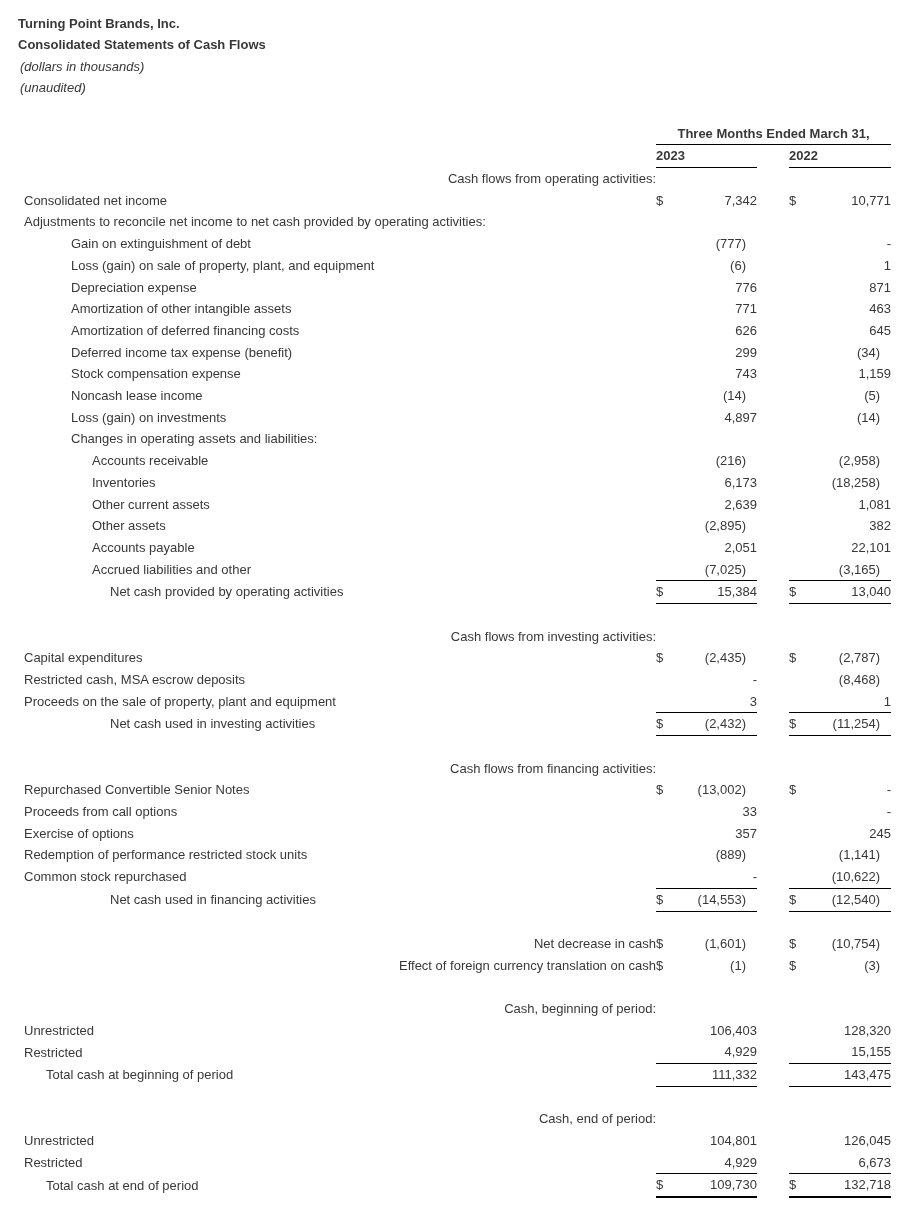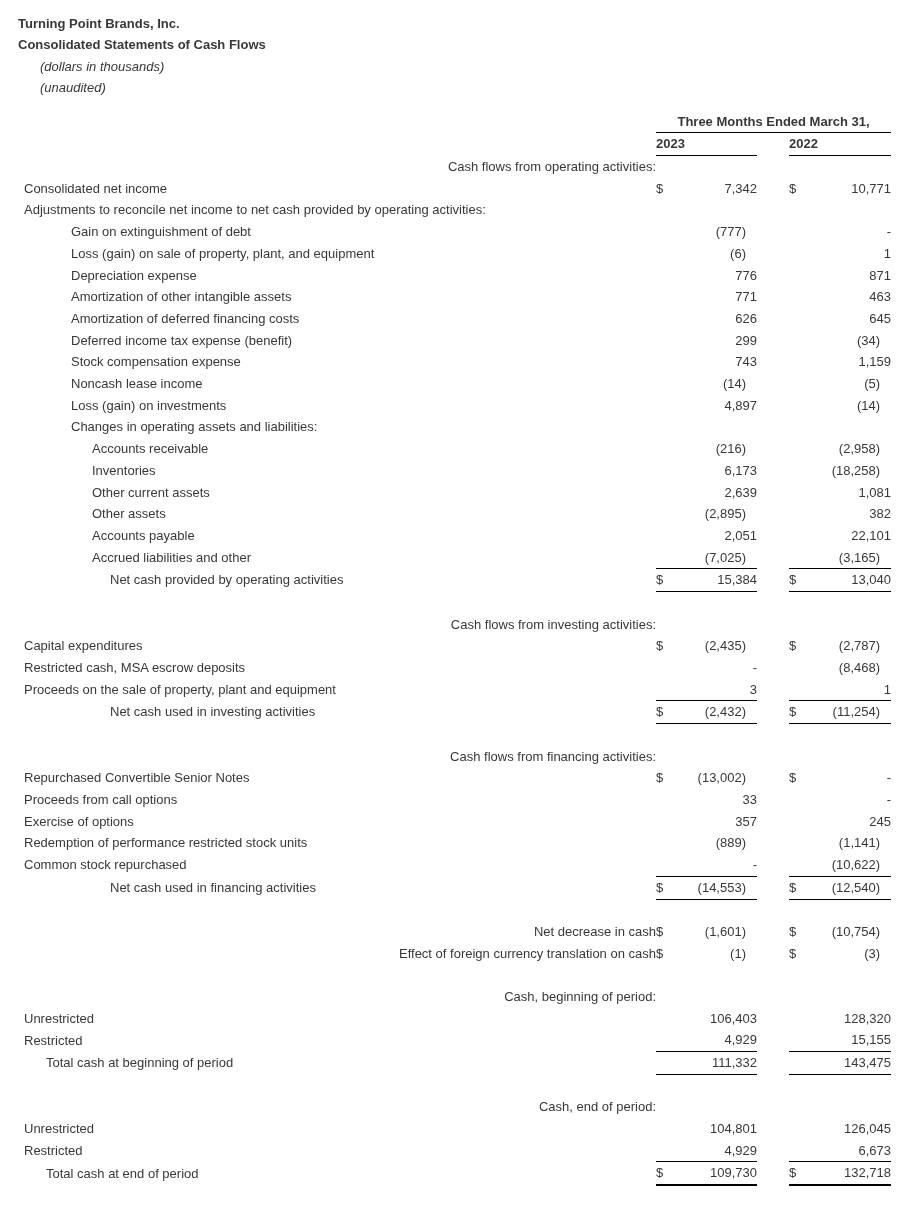--- a/index.html
+++ b/index.html
@@ -22,27 +22,27 @@
   .doc-header div {
     line-height: 21.4px;
     white-space: nowrap;
   }
   .doc-title {
     font-weight: bold;
     padding-left: 18px;
   }
   .doc-note {
     font-style: italic;
-    padding-left: 40px;
+    padding-left: 20px;
   }
   table.cashflow {
     border-collapse: collapse;
     table-layout: fixed;
     width: 891px;
-    margin-top: 12px;
+    margin-top: 24px;
     font-size: 13px;
   }
   table.cashflow td {
     padding: 0;
     height: 21.7px;
     line-height: 21.7px;
     vertical-align: middle;
     white-space: nowrap;
     overflow: visible;
   }

